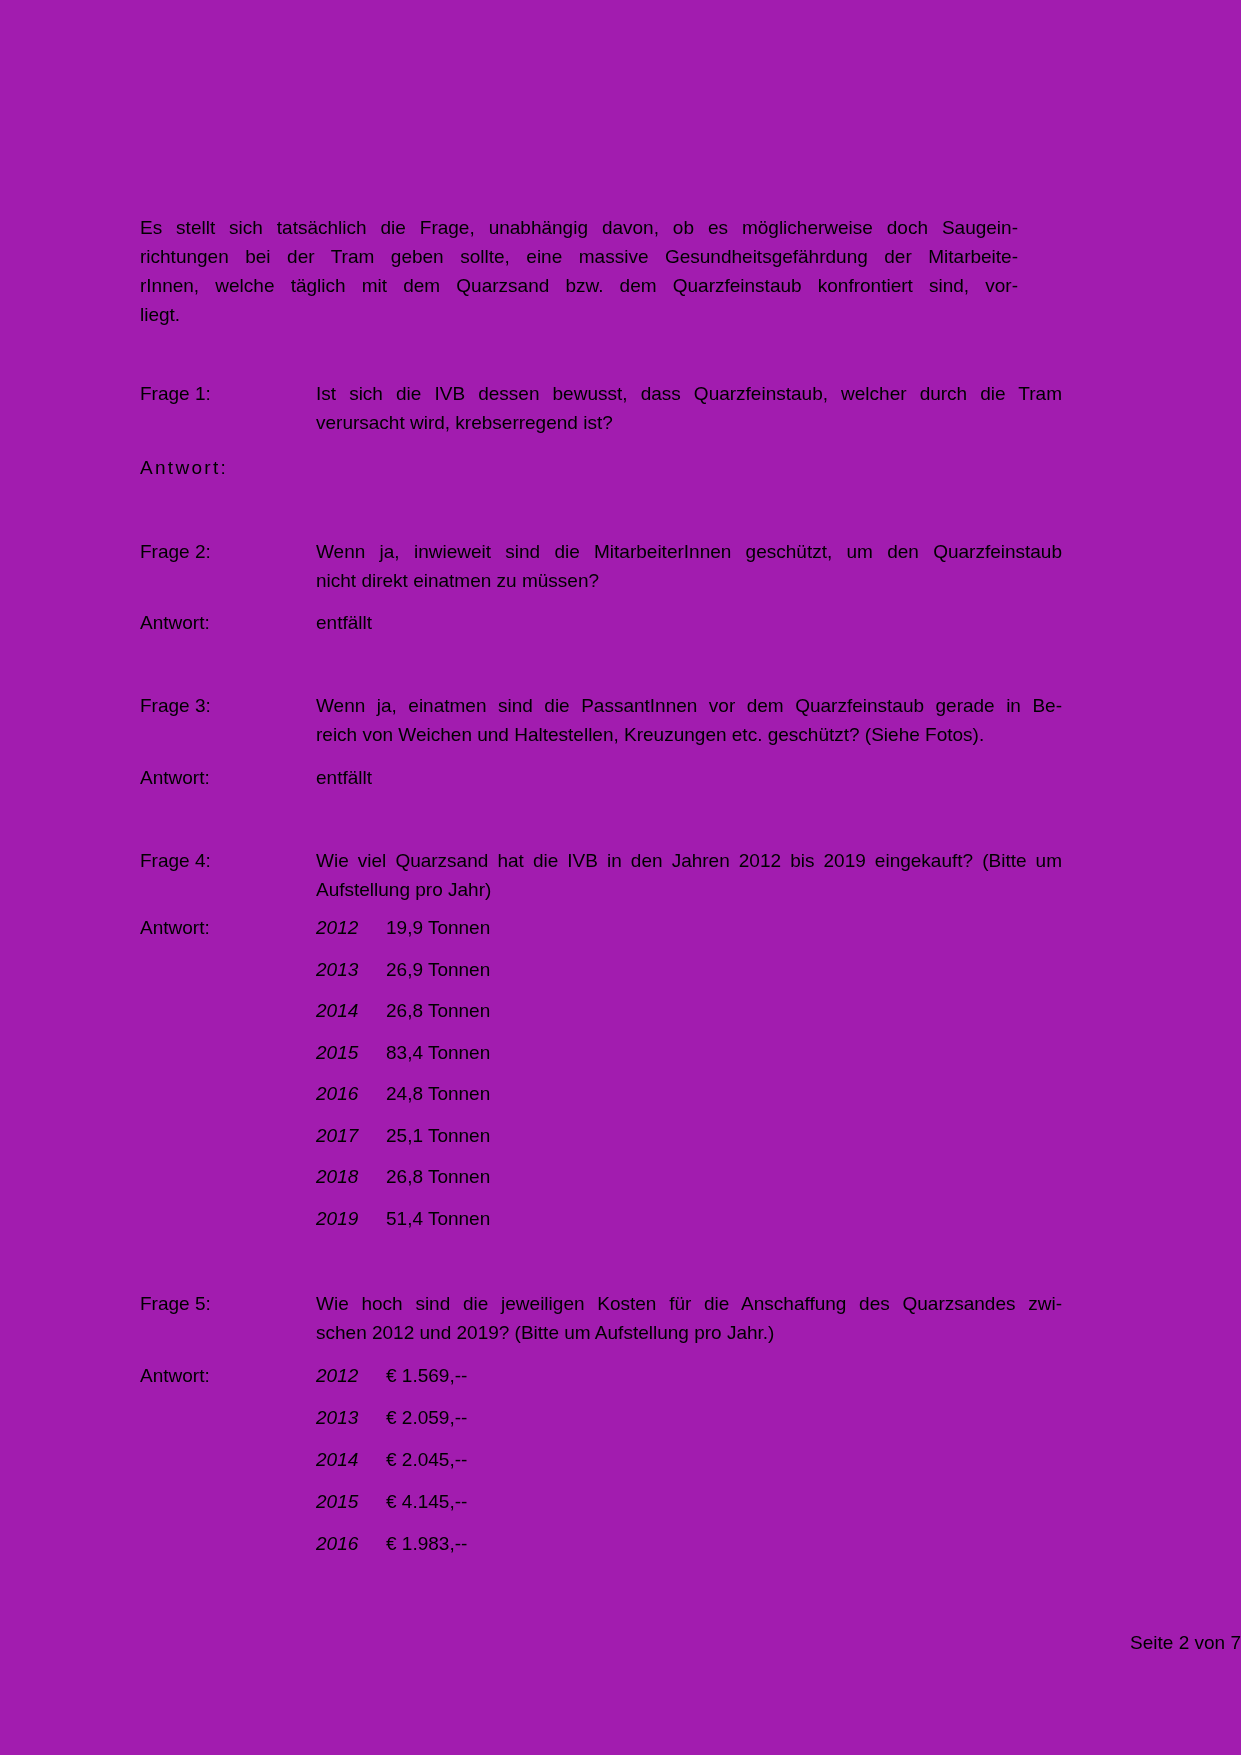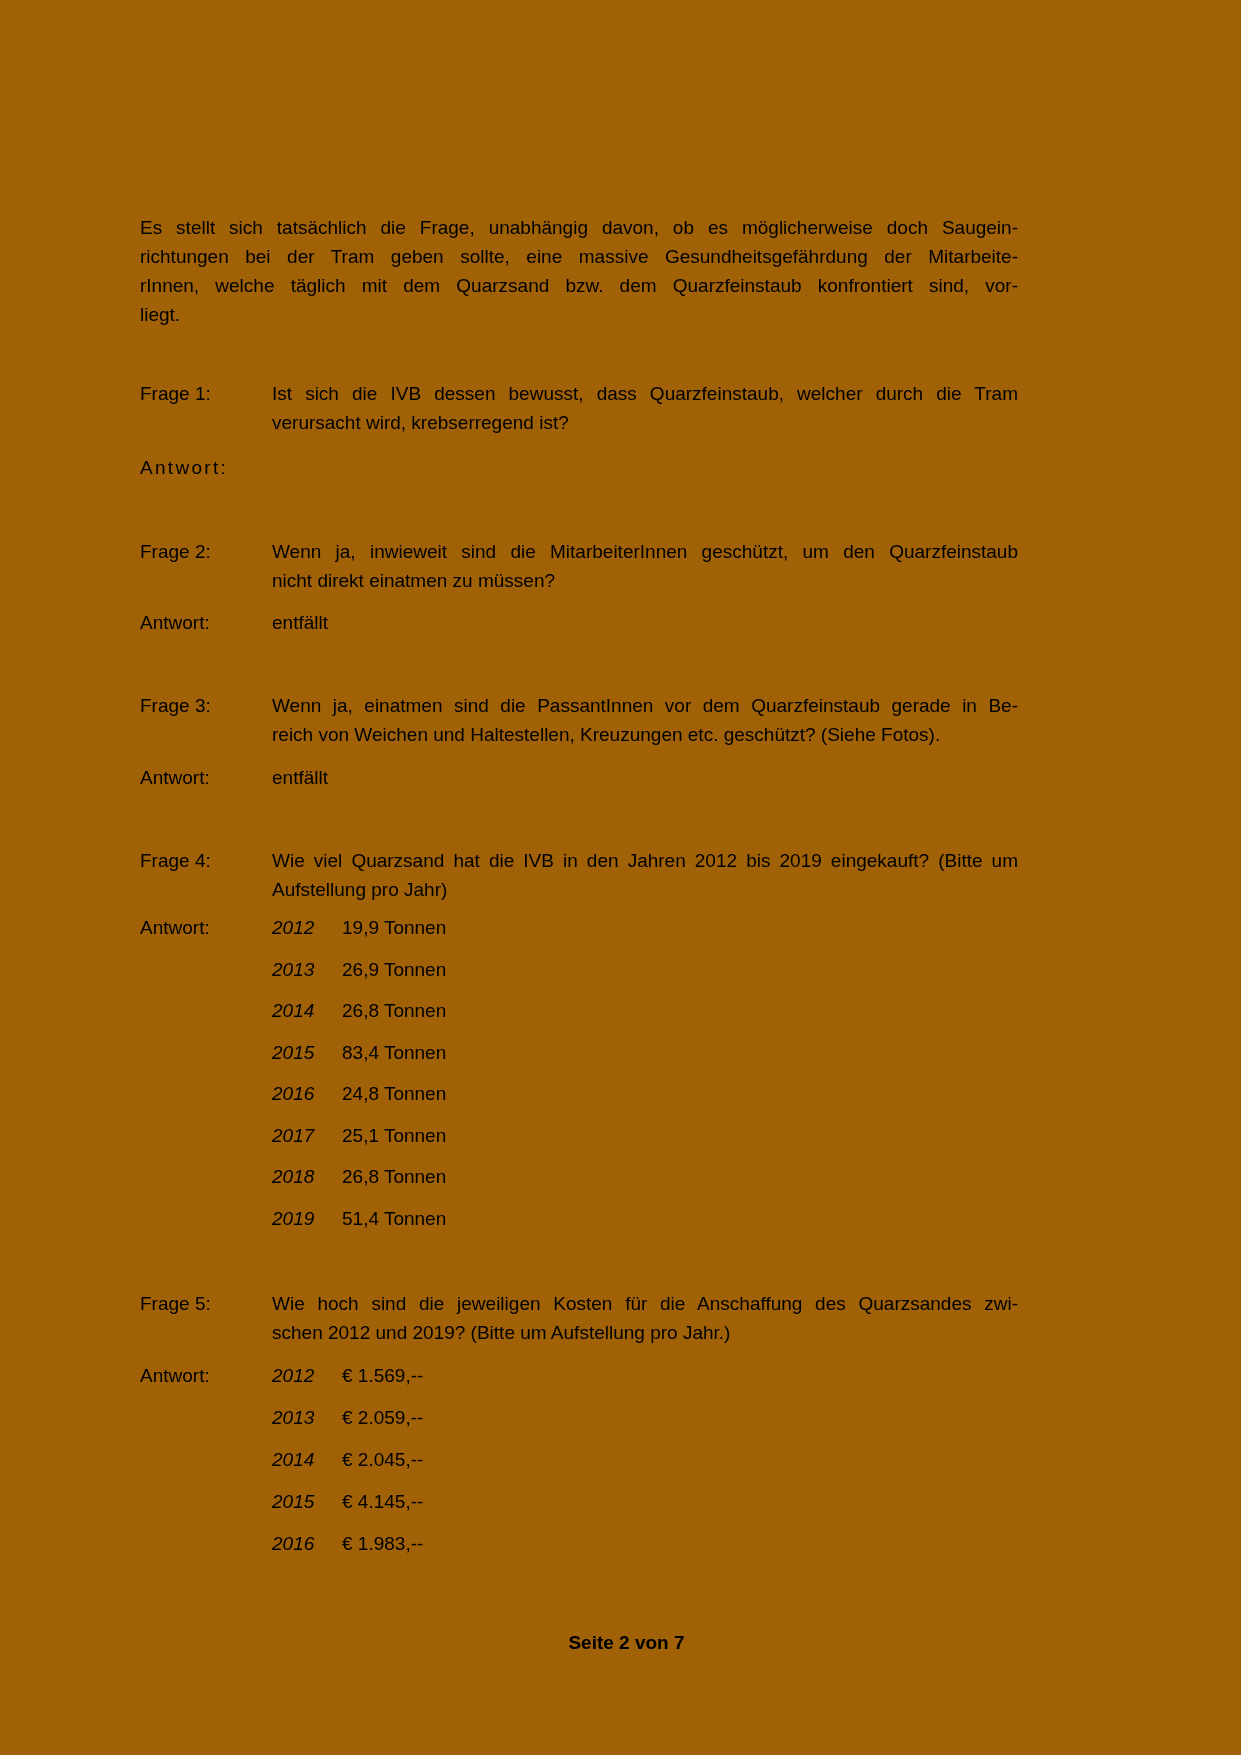--- a/index.html
+++ b/index.html
@@ -1,42 +1,41 @@
 <!DOCTYPE html>
 <html><head>
 <meta charset="utf-8">
 <style>
   html, body { margin: 0; padding: 0; background: #ffffff; }
   .page {
     position: relative;
     width: 1241px;
     height: 1755px;
-    background: #a16207;
+    background: #a21caf;
     font-family: "Liberation Sans", "DejaVu Sans", sans-serif;
     font-size: 19px;
     line-height: 29px;
     color: #000000;
     overflow: hidden;
   }
   .sec { position: absolute; left: 140px; width: 878px; }
-  .qa { display: grid; grid-template-columns: 132px 1fr; }
+  .qa { display: grid; grid-template-columns: 132px 1fr; gap: 44px; }
   .label { white-space: nowrap; }
   .content { width: 746px; }
   .jline { text-align: justify; text-align-last: justify; }
   .ls { letter-spacing: 2.3px; }
   .trow { line-height: 29px; margin-bottom: 12.5px; white-space: nowrap; }
   .trow5 { margin-bottom: 13px; }
   .year { display: inline-block; width: 70px; font-style: italic; }
   .val { }
   .bold { font-weight: normal; }
   .footer {
     position: absolute;
     left: 12px; right: 0;
-    text-align: center;
-    font-weight: bold;
+    text-align: right;
   }
 </style>
 </head>
 <body>
 
 <div class="page">
 
   <div class="sec" style="top:213px">
     <div class="jline">Es stellt sich tatsächlich die Frage, unabhängig davon, ob es möglicherweise doch Saugein-</div>
     <div class="jline">richtungen bei der Tram geben sollte, eine massive Gesundheitsgefährdung der Mitarbeite-</div>

